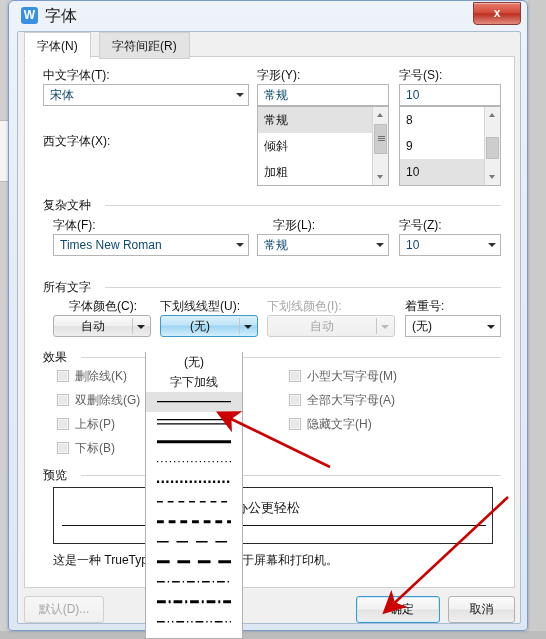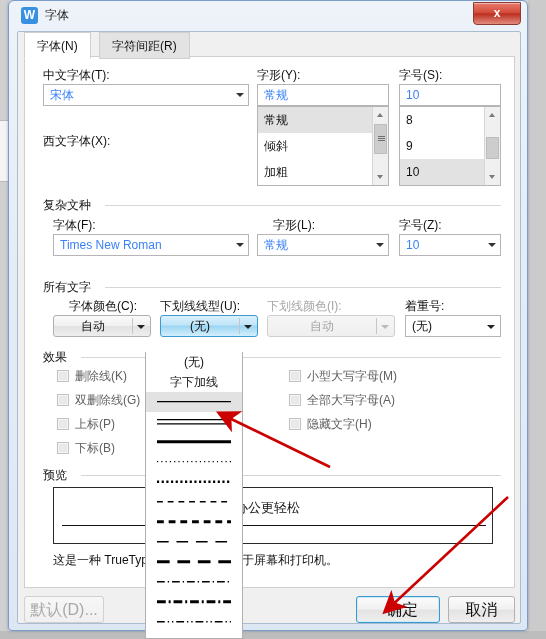--- a/index.html
+++ b/index.html
@@ -27,21 +27,21 @@
   }
   #titlebar{
     position:absolute;left:0;top:0;right:0;height:30px;
   }
   #winicon{
     position:absolute;left:12px;top:6px;width:17px;height:17px;
     background:#3a90e0;border-radius:3px;
     color:#fff;font-size:12px;font-weight:bold;line-height:17px;text-align:center;
   }
   #wintitle{
-    position:absolute;left:36px;top:6px;font-size:12px;color:#1c1c1c;
+    position:absolute;left:36px;top:6px;font-size:16px;color:#1c1c1c;
     line-height:17px;
   }
   #closebtn{
     position:absolute;right:6px;top:1px;width:46px;height:21px;
     border:1px solid #8a3b34;border-radius:0 0 4px 4px;
     background:linear-gradient(to bottom,#e87c70 0%,#d44c3c 45%,#bb2f20 52%,#e28c7e 100%);
     box-shadow:inset 0 1px 0 rgba(255,255,255,.45);
     color:#fff;font-weight:bold;font-size:12px;text-align:center;line-height:21px;
     cursor:pointer;
   }
@@ -66,21 +66,21 @@
   #tab1{left:81px;background:#e3e3e3;border-bottom-color:#cfcfcf;z-index:2;color:#111;}
 
   
   .lbl{position:absolute;font-size:12px;color:#111;white-space:nowrap;}
   .lbl.dim{color:#a6a6a6;}
 
   .combo{
     position:absolute;height:22px;box-sizing:border-box;
     background:#fff;border:1px solid #b5b5b5;
   }
-  .combo .val{position:absolute;left:6px;top:0;line-height:20px;font-size:12px;color:#3b82f6;white-space:nowrap;}
+  .combo .val{position:absolute;left:6px;top:0;line-height:20px;font-size:12px;color:#0c4a6e;white-space:nowrap;}
   .combo .arr{
     position:absolute;right:4px;top:8px;width:0;height:0;
     border-left:4px solid transparent;border-right:4px solid transparent;
     border-top:4px solid #333;
   }
   .listbox{
     position:absolute;box-sizing:border-box;background:#fff;border:1px solid #b5b5b5;
   }
   .listbox .row{height:26px;line-height:26px;padding-left:6px;font-size:12px;color:#111;}
   .listbox .row.sel{background:#e2e2e2;}
@@ -135,21 +135,21 @@
   
   #prevbox{position:absolute;box-sizing:border-box;background:#fff;border:1px solid #2b2b2b;}
   #prevtext{position:absolute;font-size:13px;color:#111;white-space:nowrap;}
   #prevline{position:absolute;height:1px;background:#111;}
   #prevnote{position:absolute;font-size:12px;color:#111;white-space:nowrap;}
 
   
   .btn{
     position:absolute;height:27px;box-sizing:border-box;border:1px solid #b2b2b2;border-radius:3px;
     background:linear-gradient(to bottom,#fbfbfb 0%,#f1f1f1 48%,#e3e3e3 52%,#efefef 100%);
-    font-size:16px;text-align:center;line-height:25px;color:#111;cursor:pointer;
+    font-size:12px;text-align:center;line-height:25px;color:#111;cursor:pointer;
   }
   .btn.dis{color:#a8a8a8;border-color:#d0d0d0;background:linear-gradient(to bottom,#f7f7f7,#f0f0f0);}
   .btn.def{border:1px solid #3c9ad1;box-shadow:0 0 0 1px #cfe9f7 inset;}
 
   
   #ulpop{
     position:absolute;left:145px;top:352px;width:98px;height:287px;
     background:#fff;border:1px solid #b0b0b0;border-top:none;box-sizing:border-box;z-index:40;
   }
   #ulpop .item{position:relative;height:20px;}

